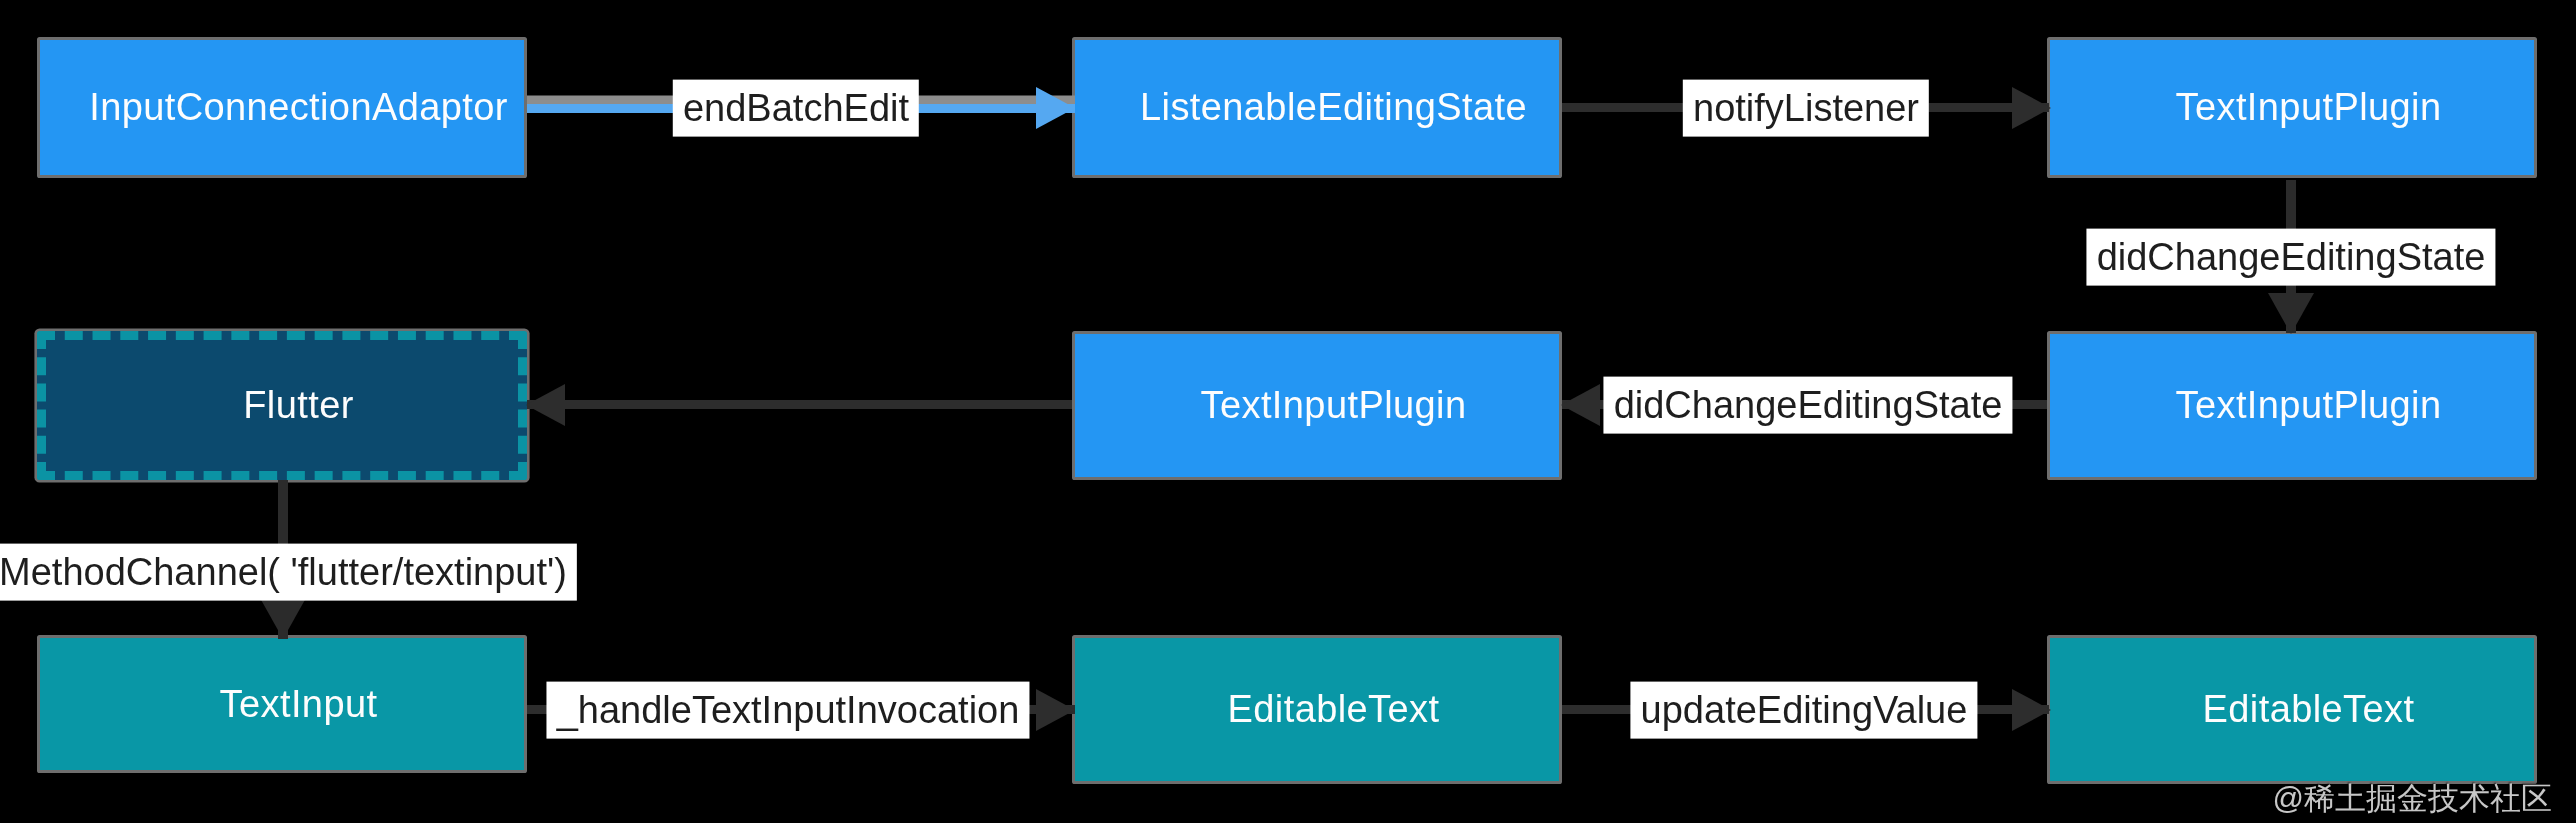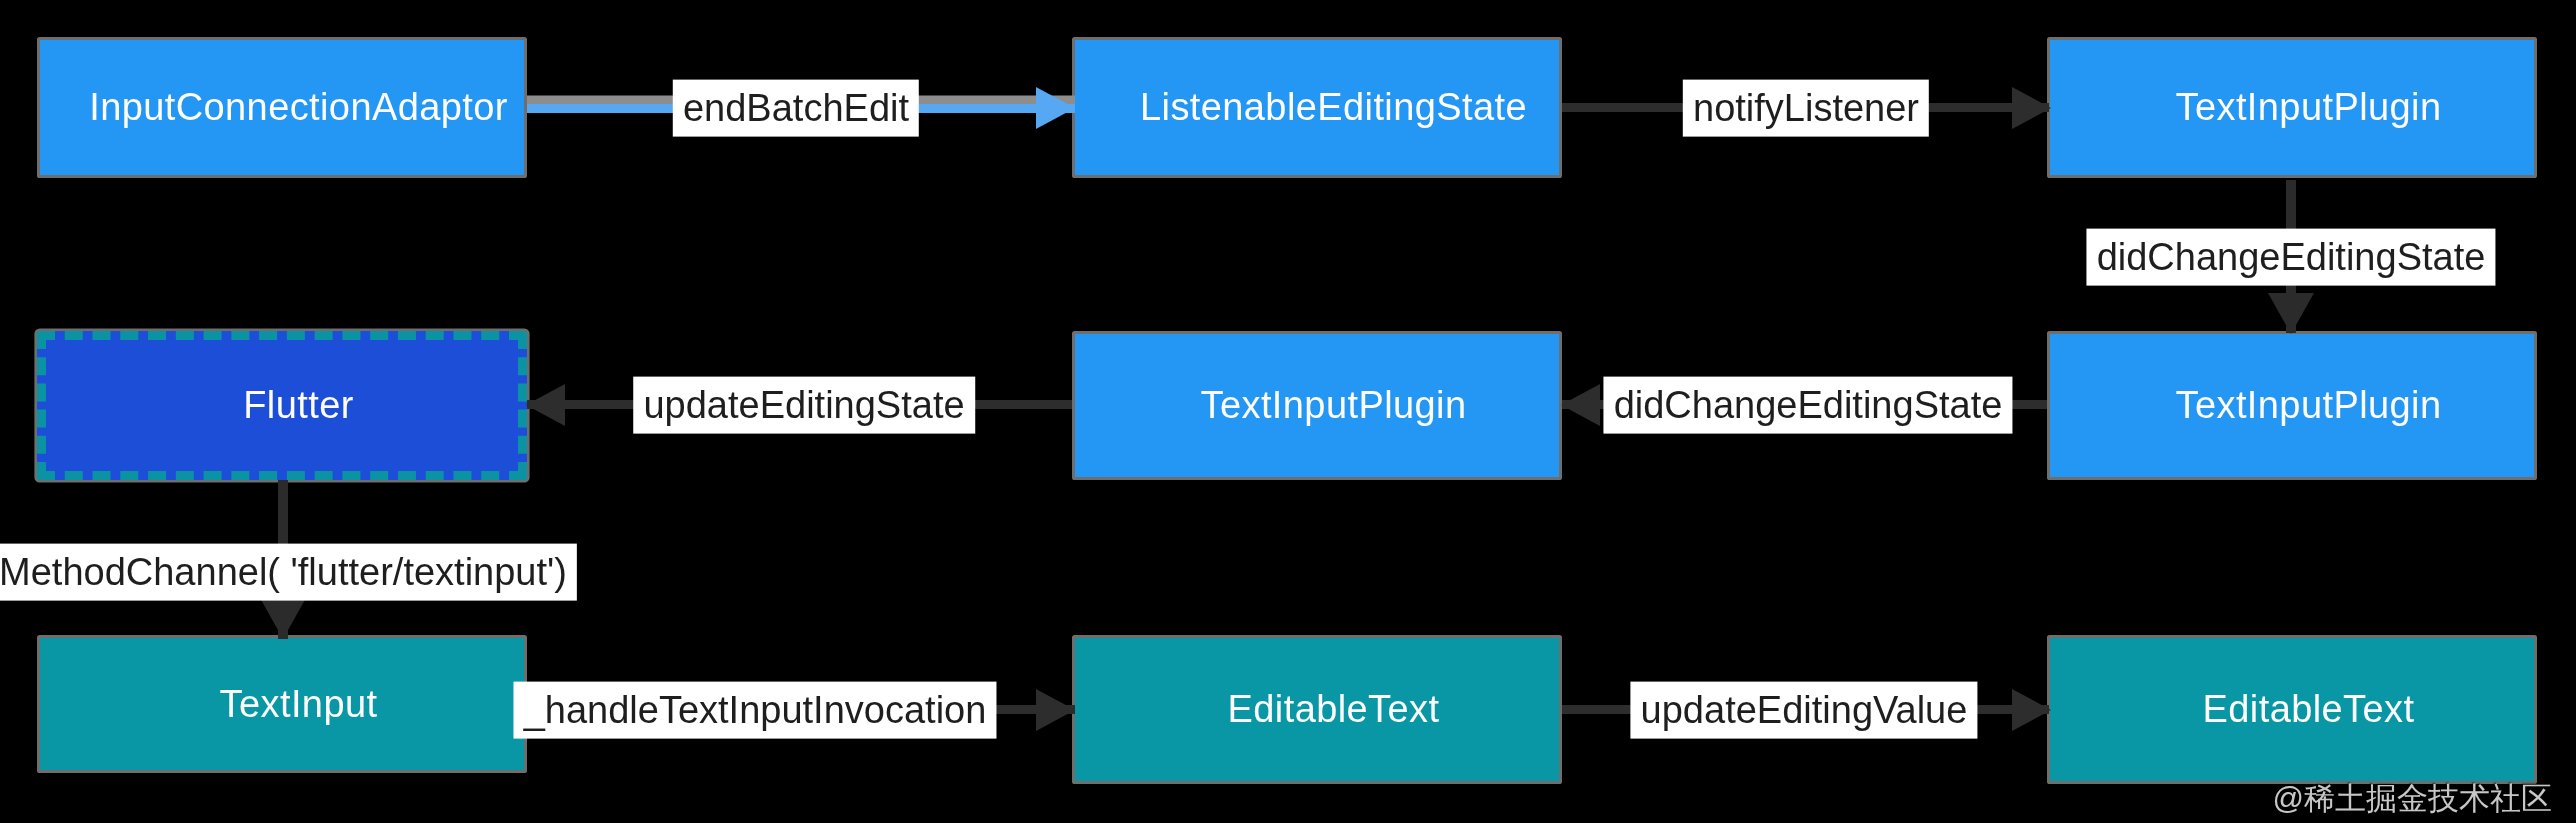--- a/index.html
+++ b/index.html
@@ -2,21 +2,21 @@
 <html style="font-size:13.6px"><head>
 <meta charset="utf-8">
 <style>
   html,body{margin:0;padding:0;background:#000;}
   #stage{position:relative;width:2576px;height:824px;background:#000;overflow:hidden;
          font-family:"Liberation Sans",sans-serif;}
   .node{position:absolute;box-sizing:border-box;display:flex;align-items:center;justify-content:center;
         color:#fdfdfd;font-size:38px;letter-spacing:0.4px;border:3.4px solid #6e6e6e;border-radius:2.6px;padding-left:33px;}
   .node-blue{background:#2496F3;}
   .node-teal{background:#0997A6;}
-  .node-gray{background:#1d4ed8;border:9.4px dashed #0B93A4;box-shadow:0 0 0 2.6px #6e6e6e;}
+  .node-gray{background:#0c4a6e;border:9.4px dashed #0B93A4;box-shadow:0 0 0 2.6px #6e6e6e;}
   .hline{position:absolute;height:9.4px;background:#2D2D2D;}
   .hline-blue{background:#55A8F1;box-shadow:0 -8.5px 0 0 #8D8D8D;}
   .vline{position:absolute;width:10.2px;background:#2B2B2B;}
   .ah{position:absolute;width:0;height:0;}
   .ah-right{border-top:21px solid transparent;border-bottom:21px solid transparent;border-left:39px solid #2D2D2D;}
   .ah-right-blue{border-left-color:#55A8F1;}
   .ah-left{border-top:21px solid transparent;border-bottom:21px solid transparent;border-right:39px solid #2D2D2D;}
   .ah-down{border-left:23px solid transparent;border-right:23px solid transparent;border-top:41px solid #2B2B2B;}
   .elabel{position:absolute;transform:translate(-50%,-50%);background:#ffffff;color:#1E1E1E;
           font-size:38px;line-height:1;padding:9.4px 10.2px;white-space:nowrap;z-index:5;}
@@ -65,33 +65,32 @@
   <div class="hline" style="left:1562px;top:103px;width:487px;"></div>
   <div class="ah ah-right" style="left:2012px;top:87px;"></div>
   <div class="elabel" style="left:1806px;top:108px;">notifyListener</div>
 
   <div class="vline" style="left:2286px;top:180px;height:153px;"></div>
   <div class="ah ah-down" style="left:2268px;top:293px;"></div>
   <div class="elabel" style="left:2291px;top:257px;">didChangeEditingState</div>
 
   <div class="hline" style="left:527px;top:400px;width:545px;"></div>
   <div class="ah ah-left" style="left:526px;top:384px;"></div>
-  <div class="elabel" style="left:804px;top:405px;">updateEditingState</div>
 
   <div class="hline" style="left:1562px;top:400px;width:485px;"></div>
   <div class="ah ah-left" style="left:1561px;top:384px;"></div>
   <div class="elabel" style="left:1808px;top:405px;">didChangeEditingState</div>
 
   <div class="vline" style="left:278px;top:480px;height:159px;"></div>
   <div class="ah ah-down" style="left:260px;top:598px;"></div>
   <div class="elabel" style="left:283px;top:572px;">MethodChannel( 'flutter/textinput')</div>
 
   <div class="hline" style="left:527px;top:705px;width:548px;"></div>
   <div class="ah ah-right" style="left:1036px;top:689px;"></div>
-  <div class="elabel" style="left:755px;top:710px;">_handleTextInputInvocation</div>
+  <div class="elabel" style="left:788px;top:710px;">_handleTextInputInvocation</div>
 
   <div class="hline" style="left:1562px;top:705px;width:487px;"></div>
   <div class="ah ah-right" style="left:2012px;top:689px;"></div>
   <div class="elabel" style="left:1804px;top:710px;">updateEditingValue</div>
 
   <div class="watermark">@稀土掘金技术社区</div>
 
 </div>
 
 

